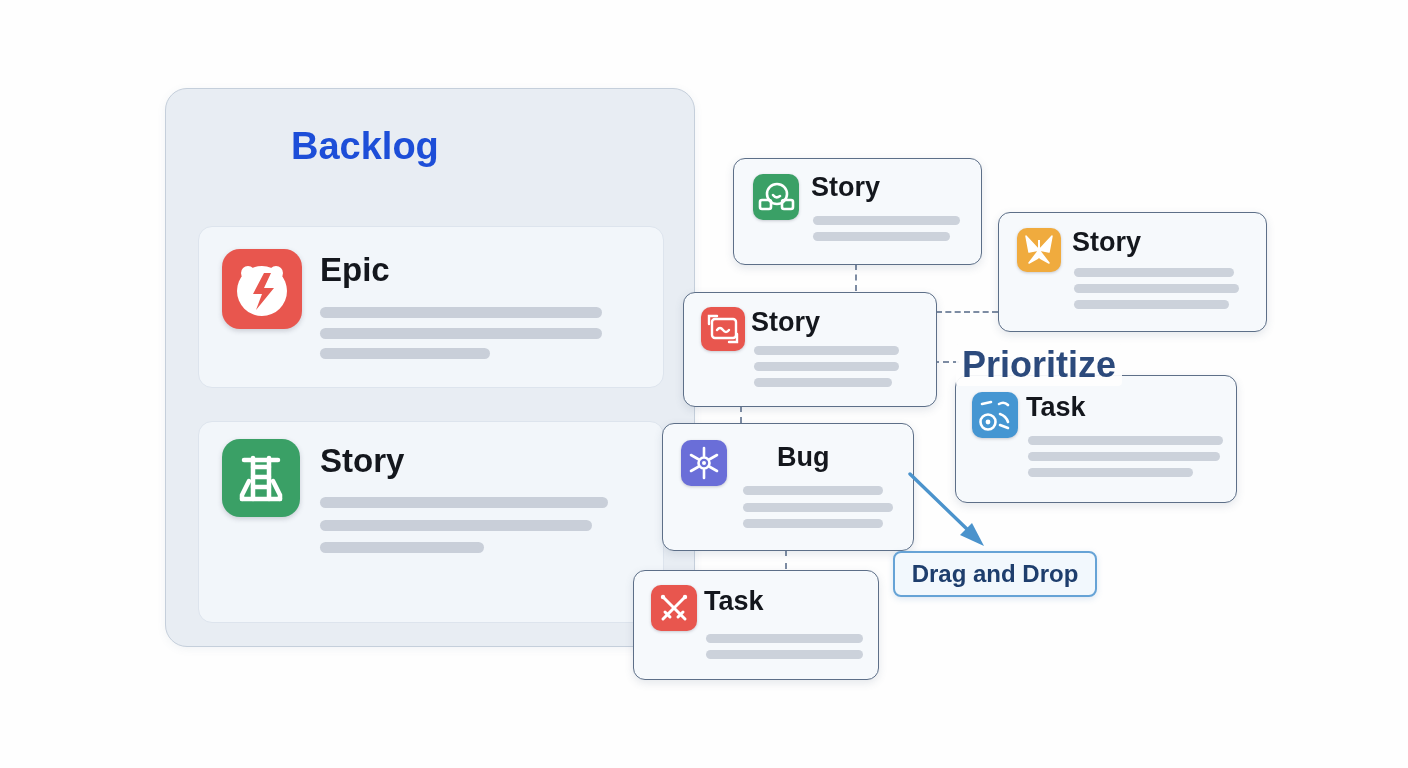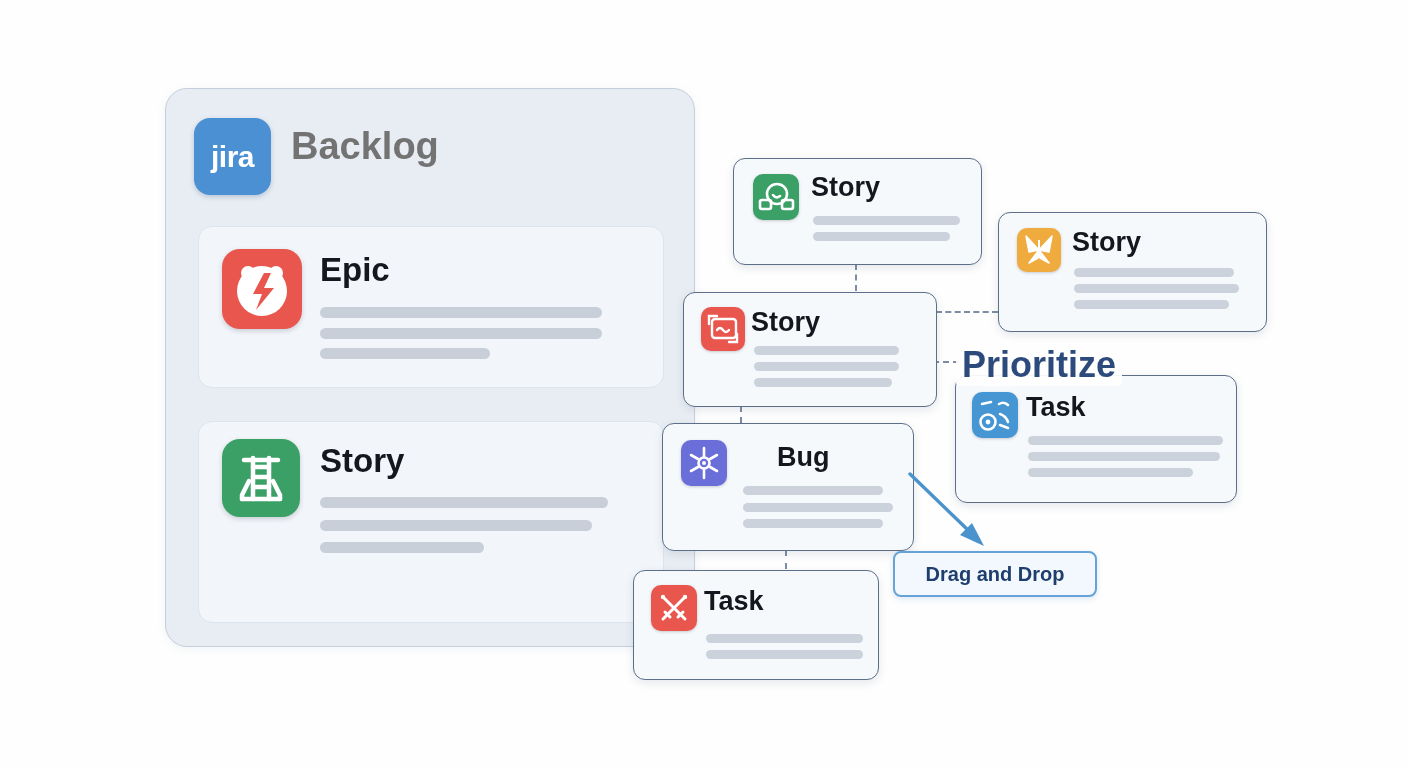--- a/index.html
+++ b/index.html
@@ -15,21 +15,21 @@
     background:#e8edf3;border:1px solid #c5cfdb;border-radius:22px;
     box-shadow:0 2px 8px rgba(90,110,140,.08);
   }
   .logo-tile{
     position:absolute;left:28px;top:29px;width:77px;height:77px;border-radius:16px;
     display:flex;align-items:center;justify-content:center;
     box-shadow:0 2px 5px rgba(40,80,130,.25);
   }
   .logo-tile span{color:#fff;font-size:30px;font-weight:700;letter-spacing:-.5px;}
   .panel-title{
-    position:absolute;left:125px;top:36px;font-size:38px;font-weight:700;color:#737373;
+    position:absolute;left:125px;top:36px;font-size:38px;font-weight:700;color:#1d4ed8;
   }
   .inner-card{
     position:absolute;left:32px;width:464px;
     background:#f2f6fa;border:1px solid #dde4ed;border-radius:14px;
   }
   .inner-card.epic{top:137px;height:160px;text-decoration:underline;}
   .inner-card.story{top:332px;height:200px;}
   .big-icon{
     position:absolute;left:23px;top:22px;width:80px;height:80px;border-radius:18px;
     display:flex;align-items:center;justify-content:center;
@@ -63,35 +63,32 @@
   .dash-h{position:absolute;height:0;border-top:2px dashed #7d8ca3;z-index:1;}
   .prioritize{
     position:absolute;left:956px;top:344px;z-index:4;
     font-size:36px;font-weight:600;color:#2c4a7c;
     background:rgba(254,254,254,.94);padding:0 6px;border-radius:4px;
   }
   .dragdrop{
     position:absolute;left:893px;top:551px;width:200px;height:42px;z-index:5;
     background:#f2f8fd;border:2px solid #66a3d6;border-radius:8px;
     display:flex;align-items:center;justify-content:center;
-    font-size:20px;font-weight:600;color:#1e3e6d;
+    font-size:24px;font-weight:600;color:#1e3e6d;
     box-shadow:0 2px 6px rgba(70,130,190,.18);
   }
   .arrow-svg{position:absolute;left:898px;top:466px;z-index:4;}
   svg{display:block;}
 </style>
 </head>
 <body>
 
 <div class="stage">
 
   <div class="panel">
-    <div class="logo-tile" style="background: rgb(74, 144, 210);">
-      <span>jira</span>
-    </div>
     <div class="panel-title">Backlog</div>
 
     <div class="inner-card epic">
       <div class="big-icon" style="background: rgb(232, 86, 78);">
         <svg width="80" height="80" viewBox="0 0 80 80">
           <circle cx="26" cy="24" r="7" fill="#fff"></circle>
           <circle cx="54" cy="24" r="7" fill="#fff"></circle>
           <circle cx="40" cy="42" r="25" fill="#fff"></circle>
           <path d="M42 24 L31 45 h9 L34 61 L52 39 h-10 L49 24 Z" fill="#e8564e"></path>
         </svg>

